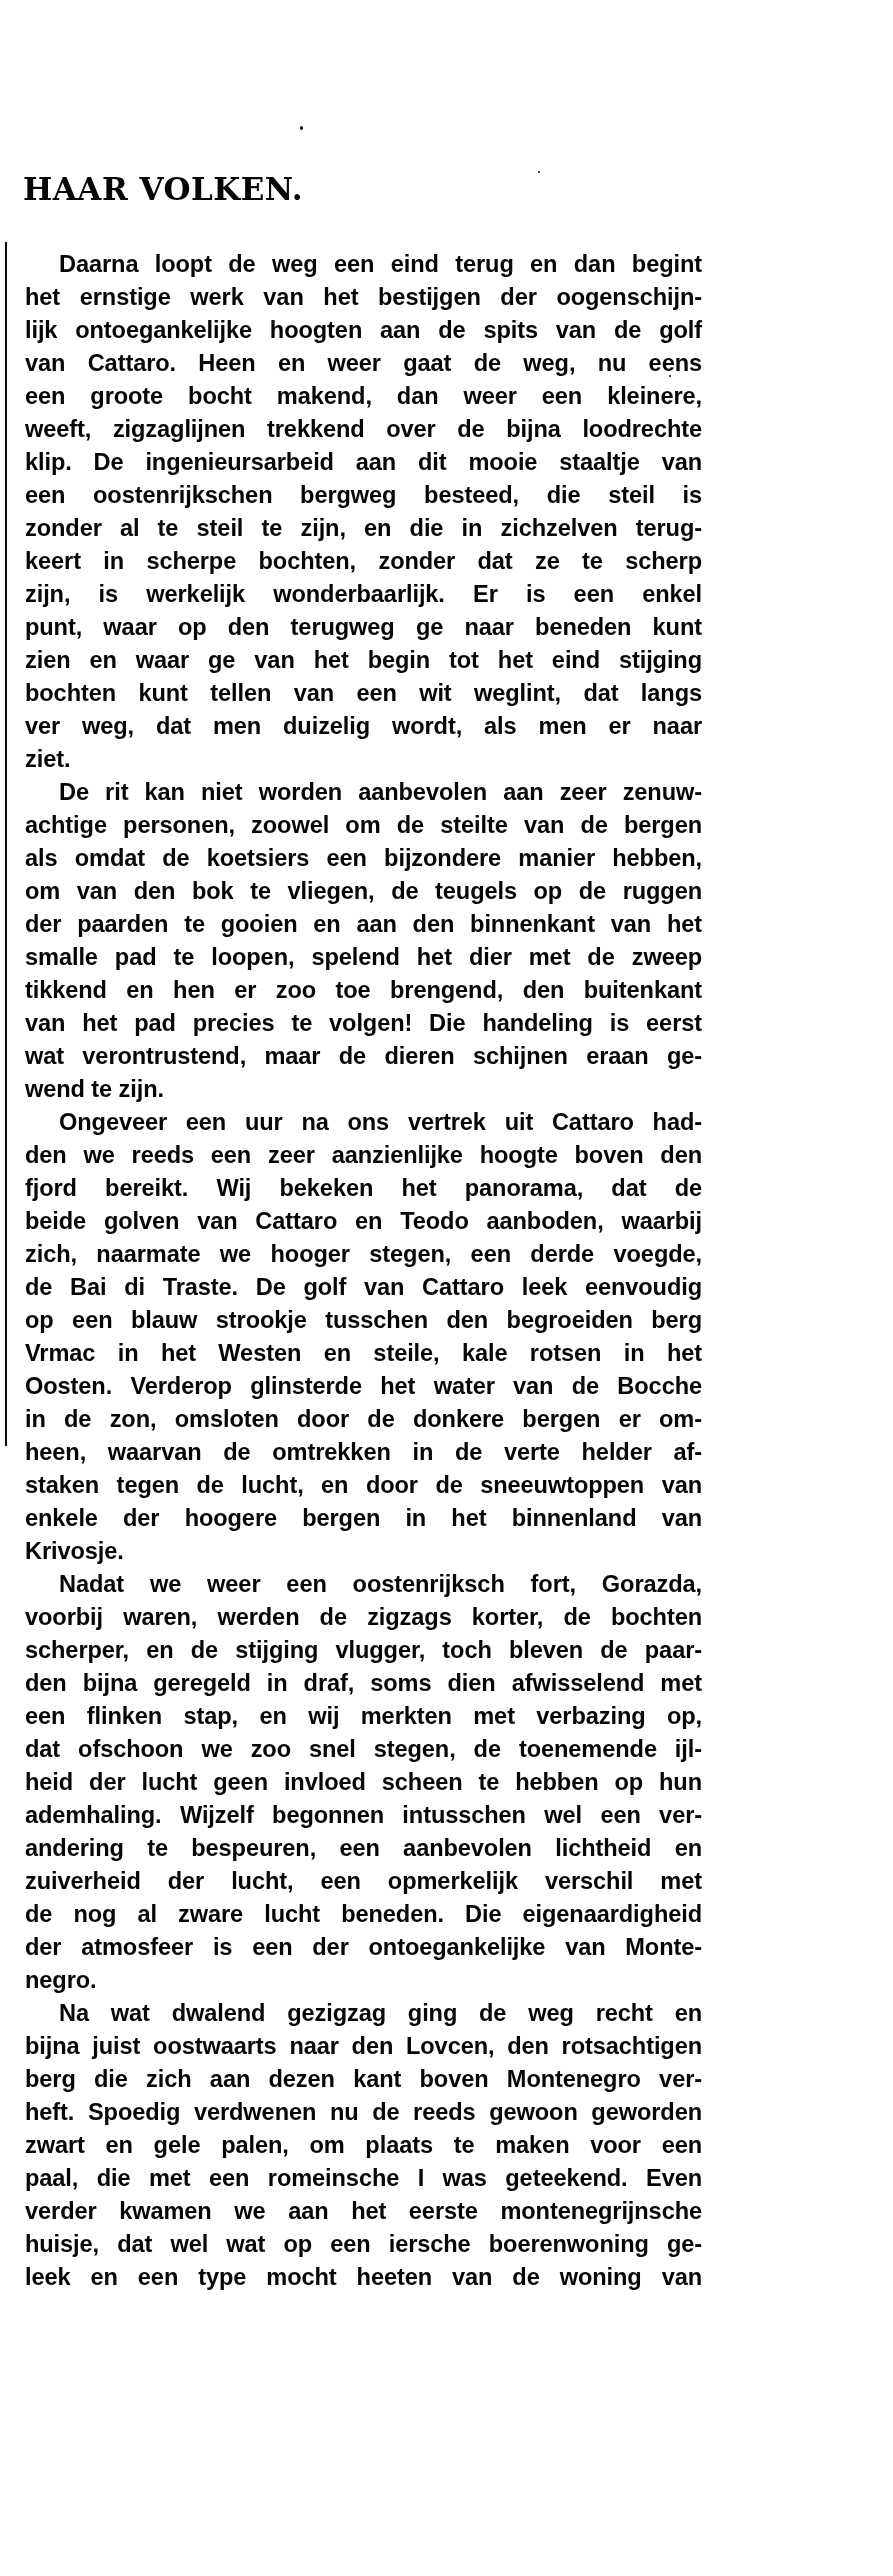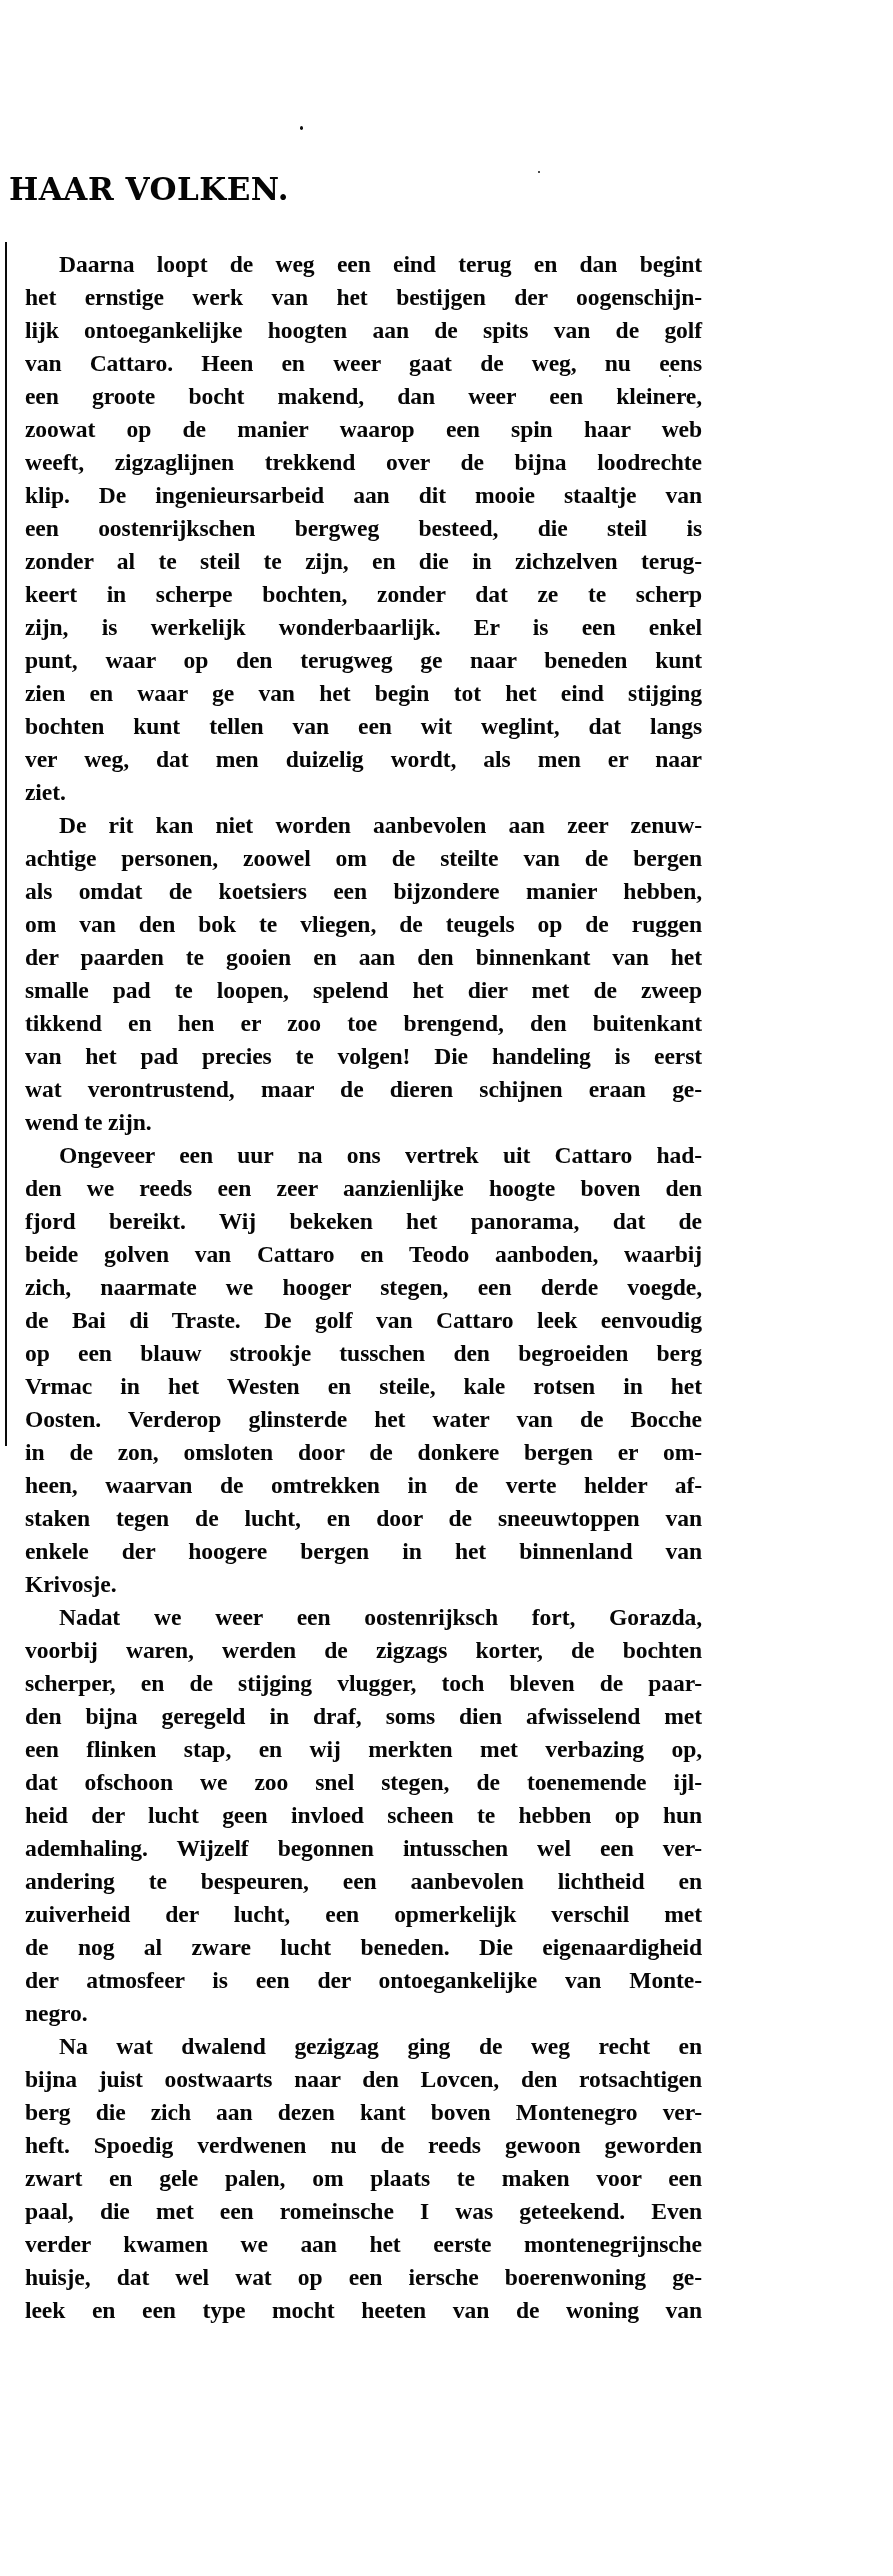--- a/index.html
+++ b/index.html
@@ -9,21 +9,21 @@
   }
   .page {
     position: relative;
     width: 894px;
     height: 2576px;
     background: #ffffff;
     overflow: hidden;
   }
   .running-header {
     position: absolute;
-    left: 9px;
+    left: 23px;
     top: 171px;
     font-family: "DejaVu Serif", serif;
     font-weight: 700;
     font-size: 31px;
     letter-spacing: 0.5px;
     color: #050505;
     white-space: nowrap;
   }
   .margin-rule {
     position: absolute;
@@ -31,21 +31,21 @@
     top: 242px;
     width: 2.2px;
     height: 1204px;
     background: #0a0a0a;
   }
   .body-text {
     position: absolute;
     left: 25px;
     top: 248px;
     width: 677px;
-    font-family: Liberation Serif, serif;
+    font-family: Liberation Sans, sans-serif;
     font-weight: 700;
     font-size: 23.6px;
     color: #060606;
     letter-spacing: -0.1px;
   }
   .paragraph { margin: 0; }
   .line {
     height: 33px;
     line-height: 33px;
     text-align: justify;
@@ -75,21 +75,20 @@
 
   <div class="margin-rule"></div>
 
   <div class="body-text">
       <div class="paragraph">
         <div class="line indent">Daarna loopt de weg een eind terug en dan begint</div>
         <div class="line">het ernstige werk van het bestijgen der oogenschijn-</div>
         <div class="line">lijk ontoegankelijke hoogten aan de spits van de golf</div>
         <div class="line">van Cattaro. Heen en weer gaat de weg, nu eens</div>
         <div class="line">een groote bocht makend, dan weer een kleinere,</div>
-        <div class="line">zoowat op de manier waarop een spin haar web</div>
         <div class="line">weeft, zigzaglijnen trekkend over de bijna loodrechte</div>
         <div class="line">klip. De ingenieursarbeid aan dit mooie staaltje van</div>
         <div class="line">een oostenrijkschen bergweg besteed, die steil is</div>
         <div class="line">zonder al te steil te zijn, en die in zichzelven terug-</div>
         <div class="line">keert in scherpe bochten, zonder dat ze te scherp</div>
         <div class="line">zijn, is werkelijk wonderbaarlijk. Er is een enkel</div>
         <div class="line">punt, waar op den terugweg ge naar beneden kunt</div>
         <div class="line">zien en waar ge van het begin tot het eind stijging</div>
         <div class="line">bochten kunt tellen van een wit weglint, dat langs</div>
         <div class="line">ver weg, dat men duizelig wordt, als men er naar</div>

